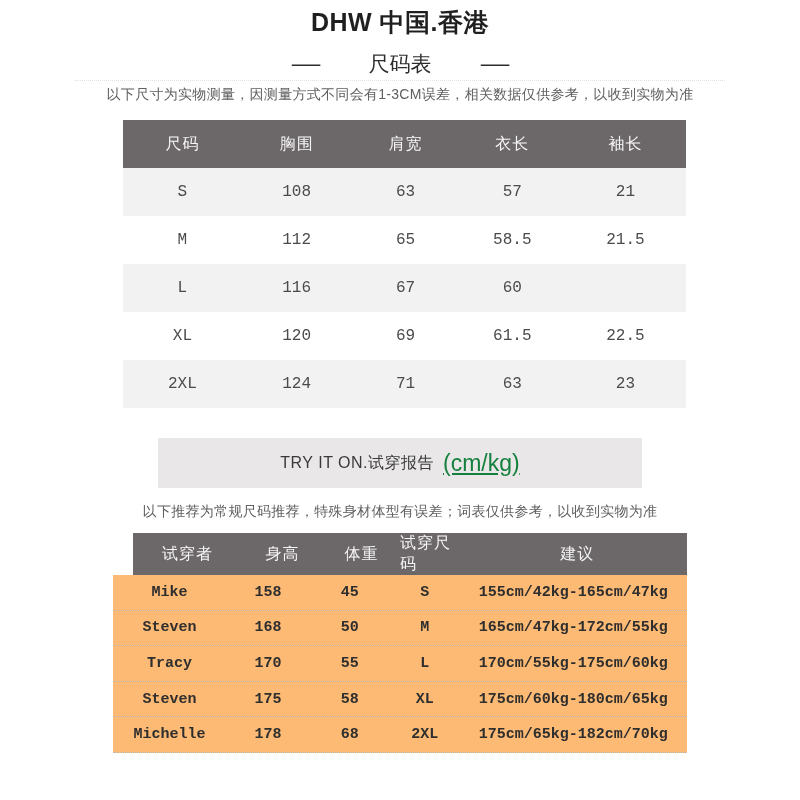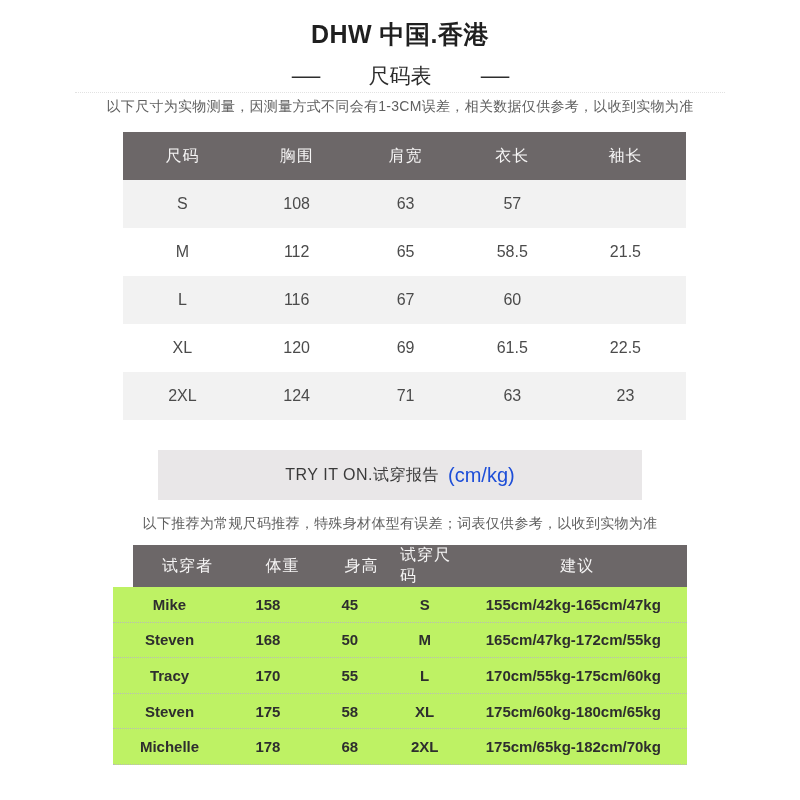--- a/index.html
+++ b/index.html
@@ -1,19 +1,19 @@
 <!DOCTYPE html>
 <html><head>
 <meta charset="utf-8">
 <style>
   html,body{margin:0;padding:0;background:#fff;}
   .page{
     width:800px;height:800px;background:#ffffff;overflow:hidden;
     font-family:"Liberation Sans","DejaVu Sans",sans-serif;
-    position:relative;box-sizing:border-box;padding-top:20px;
+    position:relative;box-sizing:border-box;padding-top:8px;
   }
   .title{
     text-align:center;font-size:25px;font-weight:bold;color:#1f1f1f;
     letter-spacing:0.5px;line-height:28px;
   }
   .subtitle{
     margin-top:15px;display:flex;justify-content:center;align-items:center;
     gap:52px;font-size:21px;color:#2d2d2d;line-height:26px;
   }
   .subtitle .dash{font-size:22px;color:#2d2d2d;transform:scaleX(1.3);display:inline-block;}
@@ -21,21 +21,21 @@
     width:650px;margin:3px auto 0;border-top:1px dotted #e2e2e2;height:0;
   }
   .disclaimer{
     text-align:center;font-size:14px;color:#5f5f5f;line-height:14px;
     letter-spacing:0.3px;
   }
   .disclaimer.first{margin-top:6px;}
   .disclaimer.second{margin-top:16px;}
 
   
-  .table{box-sizing:border-box;}
+  .table{box-sizing:border-box;font-family:Liberation Mono, monospace;}
   .thead{display:flex;background:#6c6768;}
   .th{
     display:flex;align-items:center;justify-content:center;
     color:#f6f5f5;font-size:16px;font-weight:400;letter-spacing:1px;
   }
   .tr{display:flex;}
   .td{
     display:flex;align-items:center;justify-content:center;
     font-size:16px;color:#4b4b4b;
   }
@@ -51,26 +51,26 @@
   .t1 .th:nth-child(4),.t1 .td:nth-child(4){width:18.7%;}
   .t1 .th:nth-child(5),.t1 .td:nth-child(5){width:21.5%;}
 
   
   .banner{
     width:484px;height:50px;margin-left:158px;margin-top:30px;
     background:#e9e7e8;display:flex;align-items:center;justify-content:center;
     gap:9px;
   }
   .banner-title{font-size:16px;color:#3a3a3a;font-weight:500;letter-spacing:0.5px;}
-  .banner-unit{font-size:20px;color:#1d4ed8;}
+  .banner-unit{font-size:23px;color:#15803d;text-decoration:underline;}
 
   
   .t2{width:574px;margin-left:113px;margin-top:15px;}
   .t2 .thead{height:42px;margin-left:20px;}
-  .t2 .tr{height:35.6px;border-bottom:1px dotted #b9b9b9;background:#bef264;box-sizing:border-box;}
+  .t2 .tr{height:35.6px;border-bottom:1px dotted #b9b9b9;background:#fdba74;box-sizing:border-box;}
   .t2 .td{font-size:15px;color:#2e2e2e;font-weight:600;}
   .t2 .th:nth-child(1),.t2 .td:nth-child(1){width:19.7%;}
   .t2 .th:nth-child(2),.t2 .td:nth-child(2){width:14.6%;}
   .t2 .th:nth-child(3),.t2 .td:nth-child(3){width:13.9%;}
   .t2 .th:nth-child(4),.t2 .td:nth-child(4){width:12.2%;}
   .t2 .th:nth-child(5),.t2 .td:nth-child(5){width:39.6%;}
 </style>
 </head>
 <body>
 
@@ -94,20 +94,21 @@
         <div class="th">胸围</div>
         <div class="th">肩宽</div>
         <div class="th">衣长</div>
         <div class="th">袖长</div>
       </div>
       <div class="tr alt">
         <div class="td">S</div>
         <div class="td">108</div>
         <div class="td">63</div>
         <div class="td">57</div>
+        <div class="td">21</div>
       </div>
       <div class="tr">
         <div class="td">M</div>
         <div class="td">112</div>
         <div class="td">65</div>
         <div class="td">58.5</div>
         <div class="td">21.5</div>
       </div>
       <div class="tr alt">
         <div class="td">L</div>
@@ -134,22 +135,22 @@
   <div class="banner">
     <span class="banner-title">TRY IT ON.试穿报告</span>
     <span class="banner-unit">(cm/kg)</span>
   </div>
 
   <div class="disclaimer second">以下推荐为常规尺码推荐，特殊身材体型有误差；词表仅供参考，以收到实物为准</div>
 
   <div class="table t2">
       <div class="thead">
         <div class="th">试穿者</div>
+        <div class="th">身高</div>
         <div class="th">体重</div>
-        <div class="th">身高</div>
         <div class="th">试穿尺码</div>
         <div class="th">建议</div>
       </div>
       <div class="tr">
         <div class="td">Mike</div>
         <div class="td">158</div>
         <div class="td">45</div>
         <div class="td">S</div>
         <div class="td">155cm/42kg-165cm/47kg</div>
       </div>

